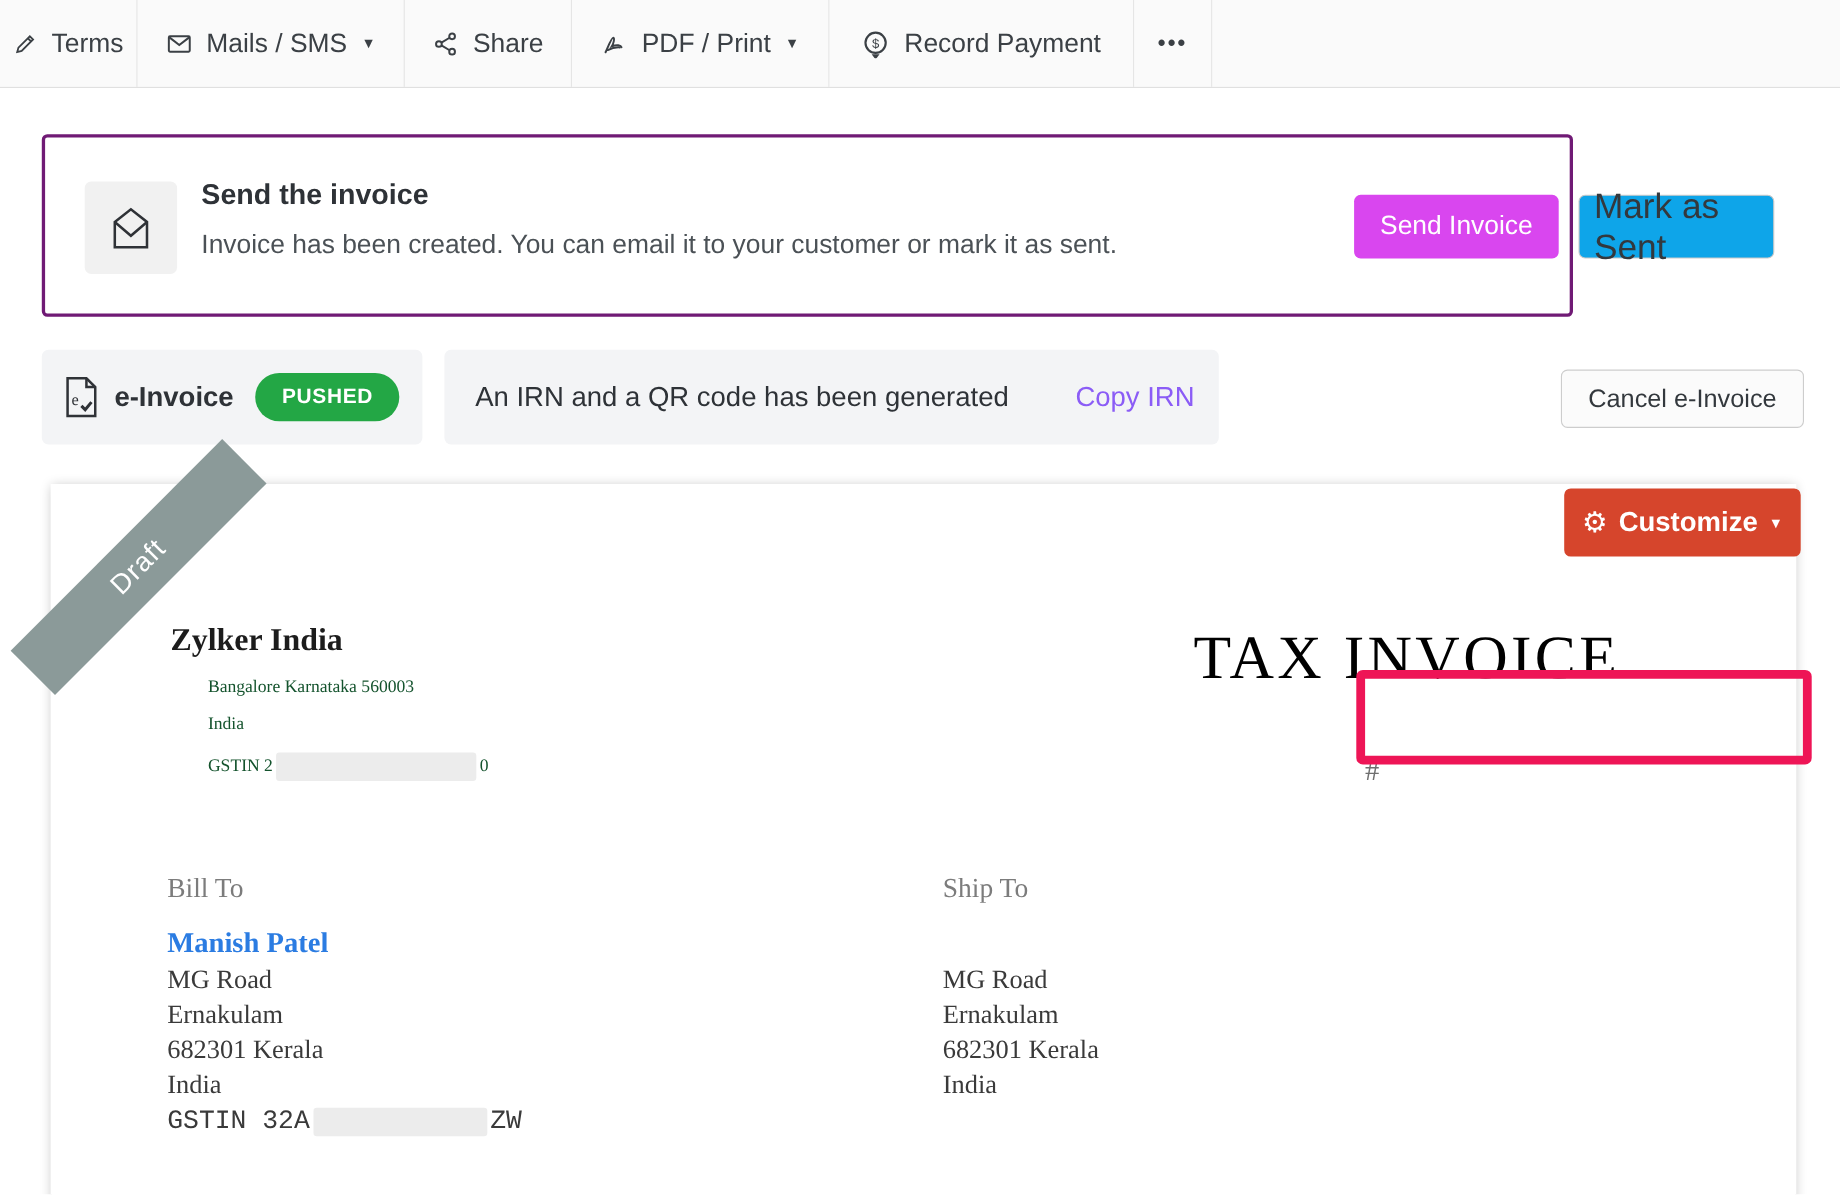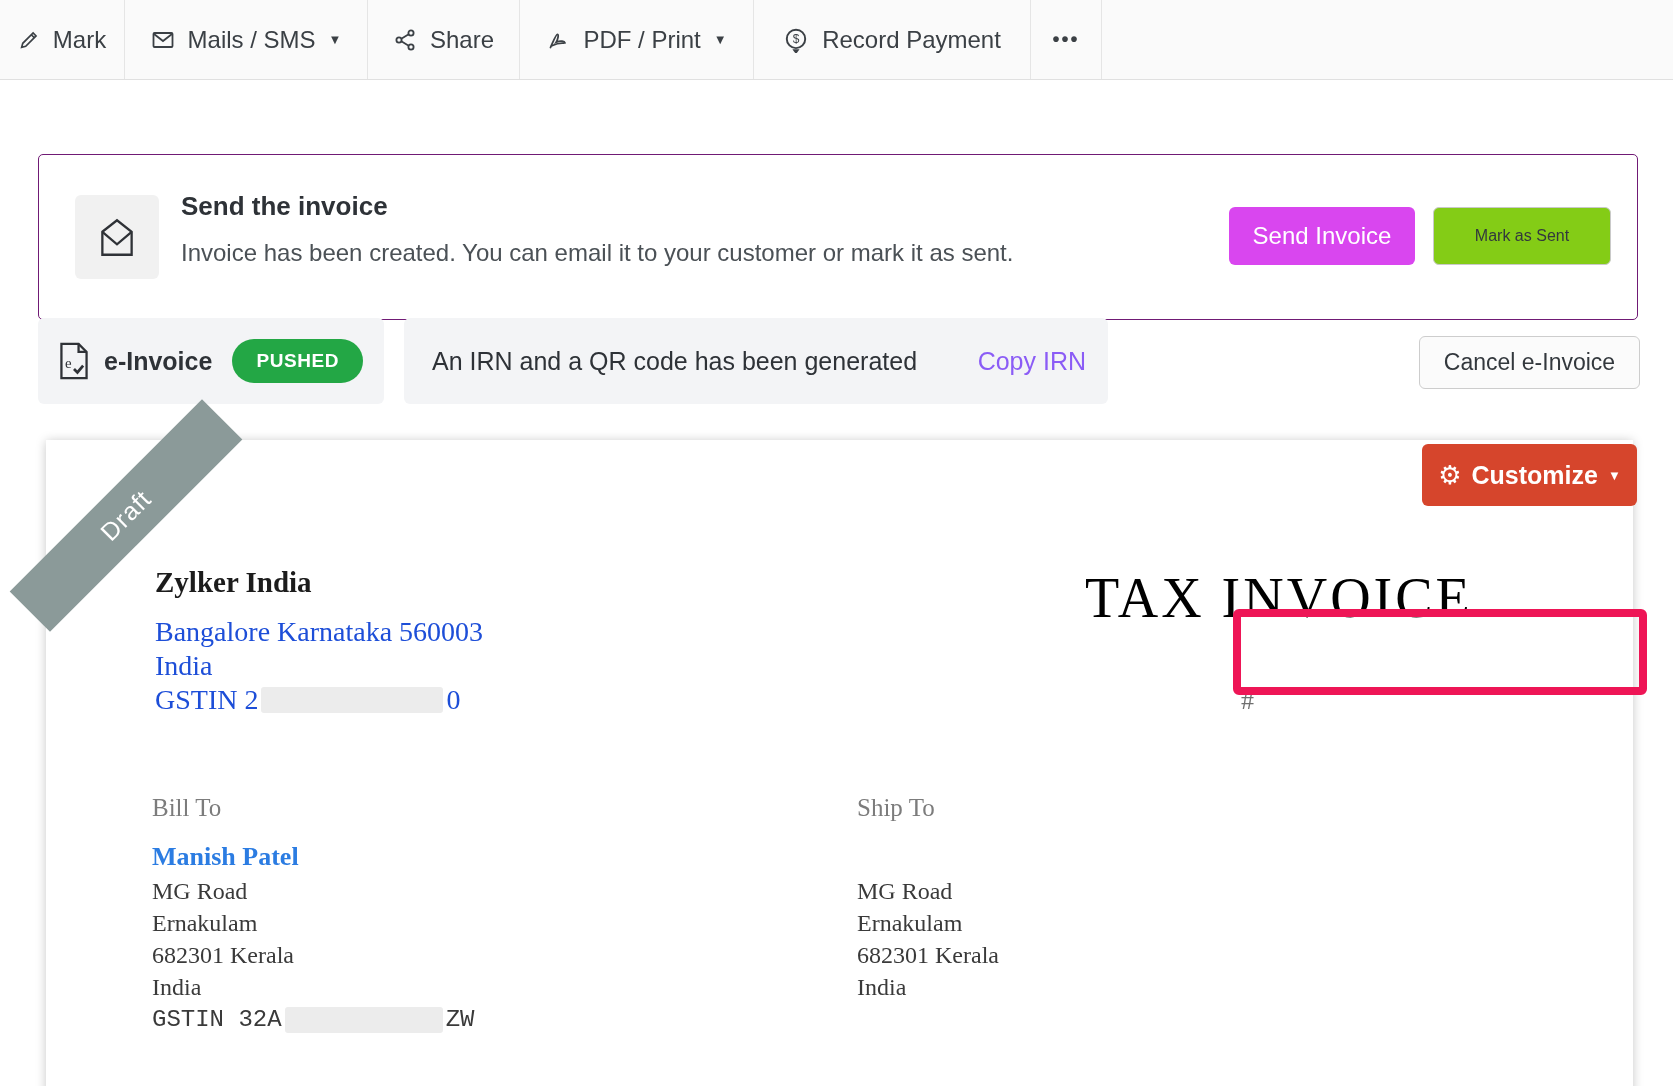--- a/index.html
+++ b/index.html
@@ -11,32 +11,32 @@
   
   .toolbar { position:absolute; left:0; top:0; width:100%; height:80px;
     background:#fafafa; border-bottom:1px solid #e0e0e0; display:flex; }
   .tb { display:flex; align-items:center; justify-content:center; gap:13px;
     border-right:1px solid #e5e5e5; font-size:24px; color:#3b4045; cursor:pointer; }
   .tb svg { stroke:#3b4045; fill:none; stroke-width:1.8; }
   .tb-edit{width:125px}.tb-mail{width:243px}.tb-share{width:152px}
   .tb-pdf{width:234px}.tb-pay{width:277px}.tb-more{width:71px; font-size:20px; letter-spacing:2px; font-weight:bold;}
   .caret{ font-size:13px; color:#3b4045; }
   
-  .banner { position:absolute; left:38px; top:122px; width:1600px; height:166px;
-    background:#fff; border:1px solid #701a75; border-radius:5px;margin-top:32px; }
+  .banner { position:absolute; left:38px; top:122px; width:1392px; height:166px;
+    background:#fff; border:3px solid #701a75; border-radius:5px; }
   .banner-icon { position:absolute; left:36px; top:40px; width:84px; height:84px;
     background:#f1f1f1; border-radius:6px; display:flex; align-items:center; justify-content:center; }
   .banner-icon svg{ stroke:#2f3237; fill:none; stroke-width:2.2; }
   .banner-title { position:absolute; left:142px; top:36px; font-size:26px; font-weight:bold; color:#2e3237; }
   .banner-desc  { position:absolute; left:142px; top:84px; font-size:24px; color:#4b5156; }
   .btn { display:flex; align-items:center; justify-content:center; border-radius:6px; cursor:pointer; }
   .btn-send { position:absolute; left:1190px; top:52px; width:186px; height:58px;
     background:#d946ef; color:#fff; font-size:24px; }
   .btn-mark { position:absolute; left:1394px; top:52px; width:178px; height:58px;
-    background:#84cc16; border:1px solid #c9c9c9; color:#33383d; font-size:16px; }
+    background:#0ea5e9; border:1px solid #c9c9c9; color:#33383d; font-size:32px;padding-left:13px; }
   
   .einv-left { position:absolute; left:38px; top:318px; width:346px; height:86px;
     background:#f3f4f6; border-radius:6px; display:flex; align-items:center; }
   .einv-left svg { margin-left:20px; stroke:#2f3237; fill:none; stroke-width:2; }
   .einv-label { font-size:25px; font-weight:bold; color:#2e3237; margin-left:14px; }
   .pill { margin-left:20px; background:#23a745; color:#fff; font-size:19px; font-weight:bold;
     letter-spacing:.6px; border-radius:24px; padding:11px 24px; }
   .einv-mid { position:absolute; left:404px; top:318px; width:704px; height:86px;
     background:#f3f4f6; border-radius:6px; display:flex; align-items:center; }
   .einv-msg { margin-left:28px; font-size:25px; color:#2e3237; }
@@ -47,21 +47,21 @@
   .card { position:absolute; left:46px; top:440px; width:1587px; height:660px;
     background:#fff; box-shadow:0 1px 10px rgba(0,0,0,.22); z-index:1; }
   .ribbon-fold { position:absolute; left:192px; top:430px; width:32px; height:22px;
     background:#5f706e; clip-path:polygon(0 0,100% 0,45% 100%); z-index:2; }
   .ribbon { position:absolute; left:-10px; top:487px; width:272px; height:57px;
     background:#8b9a99; transform:rotate(-45deg); display:flex; align-items:center;
     justify-content:center; z-index:3; }
   .ribbon span { color:#fff; font-size:25px; letter-spacing:1px; }
   .ser { font-family:"Liberation Serif", serif; position:absolute; z-index:2; }
   .co-name { left:155px; top:566px; font-size:29px; font-weight:bold; color:#1c1c1c;text-align:center; }
-  .gray-ser { color:#1d4ed8; font-size:28px; }
+  .gray-ser { color:#14532d; font-size:16px;margin-left:34px; }
   .dark-ser { color:#3a3a3a; font-size:24px; }
   .co-a1 { left:155px; top:616px; } .co-a2 { left:155px; top:650px; }
   .co-gst { left:155px; top:684px; display:flex; align-items:center; }
   .redact { display:inline-block; height:26px; background:#ececec; border-radius:3px; margin:0 3px; }
   .inv-title { left:1085px; top:566px; font-size:56px; color:#000; white-space:nowrap; letter-spacing:3px; }
   .hash { left:1241px; top:686px; font-size:26px; color:#6f6f6f; }
   .sec-h { font-size:25px; color:#7c7c7c; }
   .billto-h { left:152px; top:794px; } .shipto-h { left:857px; top:794px; }
   .bill-name { left:152px; top:842px; font-size:26px; font-weight:bold; color:#2b7ce2; cursor:pointer; }
   .bl0{left:152px;top:878px}.bl1{left:152px;top:910px}.bl2{left:152px;top:942px}.bl3{left:152px;top:974px}
@@ -88,21 +88,21 @@
 <body>
 
 <div class="screen">
 
   <div class="toolbar">
     <div class="tb tb-edit">
       <svg width="22" height="22" viewBox="0 0 24 24">
           <path d="M4 20l1.2-4.4L16.5 4.3l3.2 3.2L8.4 18.8 4 20z"></path>
           <path d="M14.5 6.3l3.2 3.2"></path>
         </svg>
-      <span>Mark</span>
+      <span>Terms</span>
     </div>
     <div class="tb tb-mail">
       <svg width="24" height="24" viewBox="0 0 24 24">
           <rect x="2.5" y="5" width="19" height="14" rx="1"></rect>
           <path d="M3 6l9 7 9-7"></path>
         </svg>
       <span>Mails / SMS</span>
       <span class="caret">▼</span>
     </div>
     <div class="tb tb-share">

